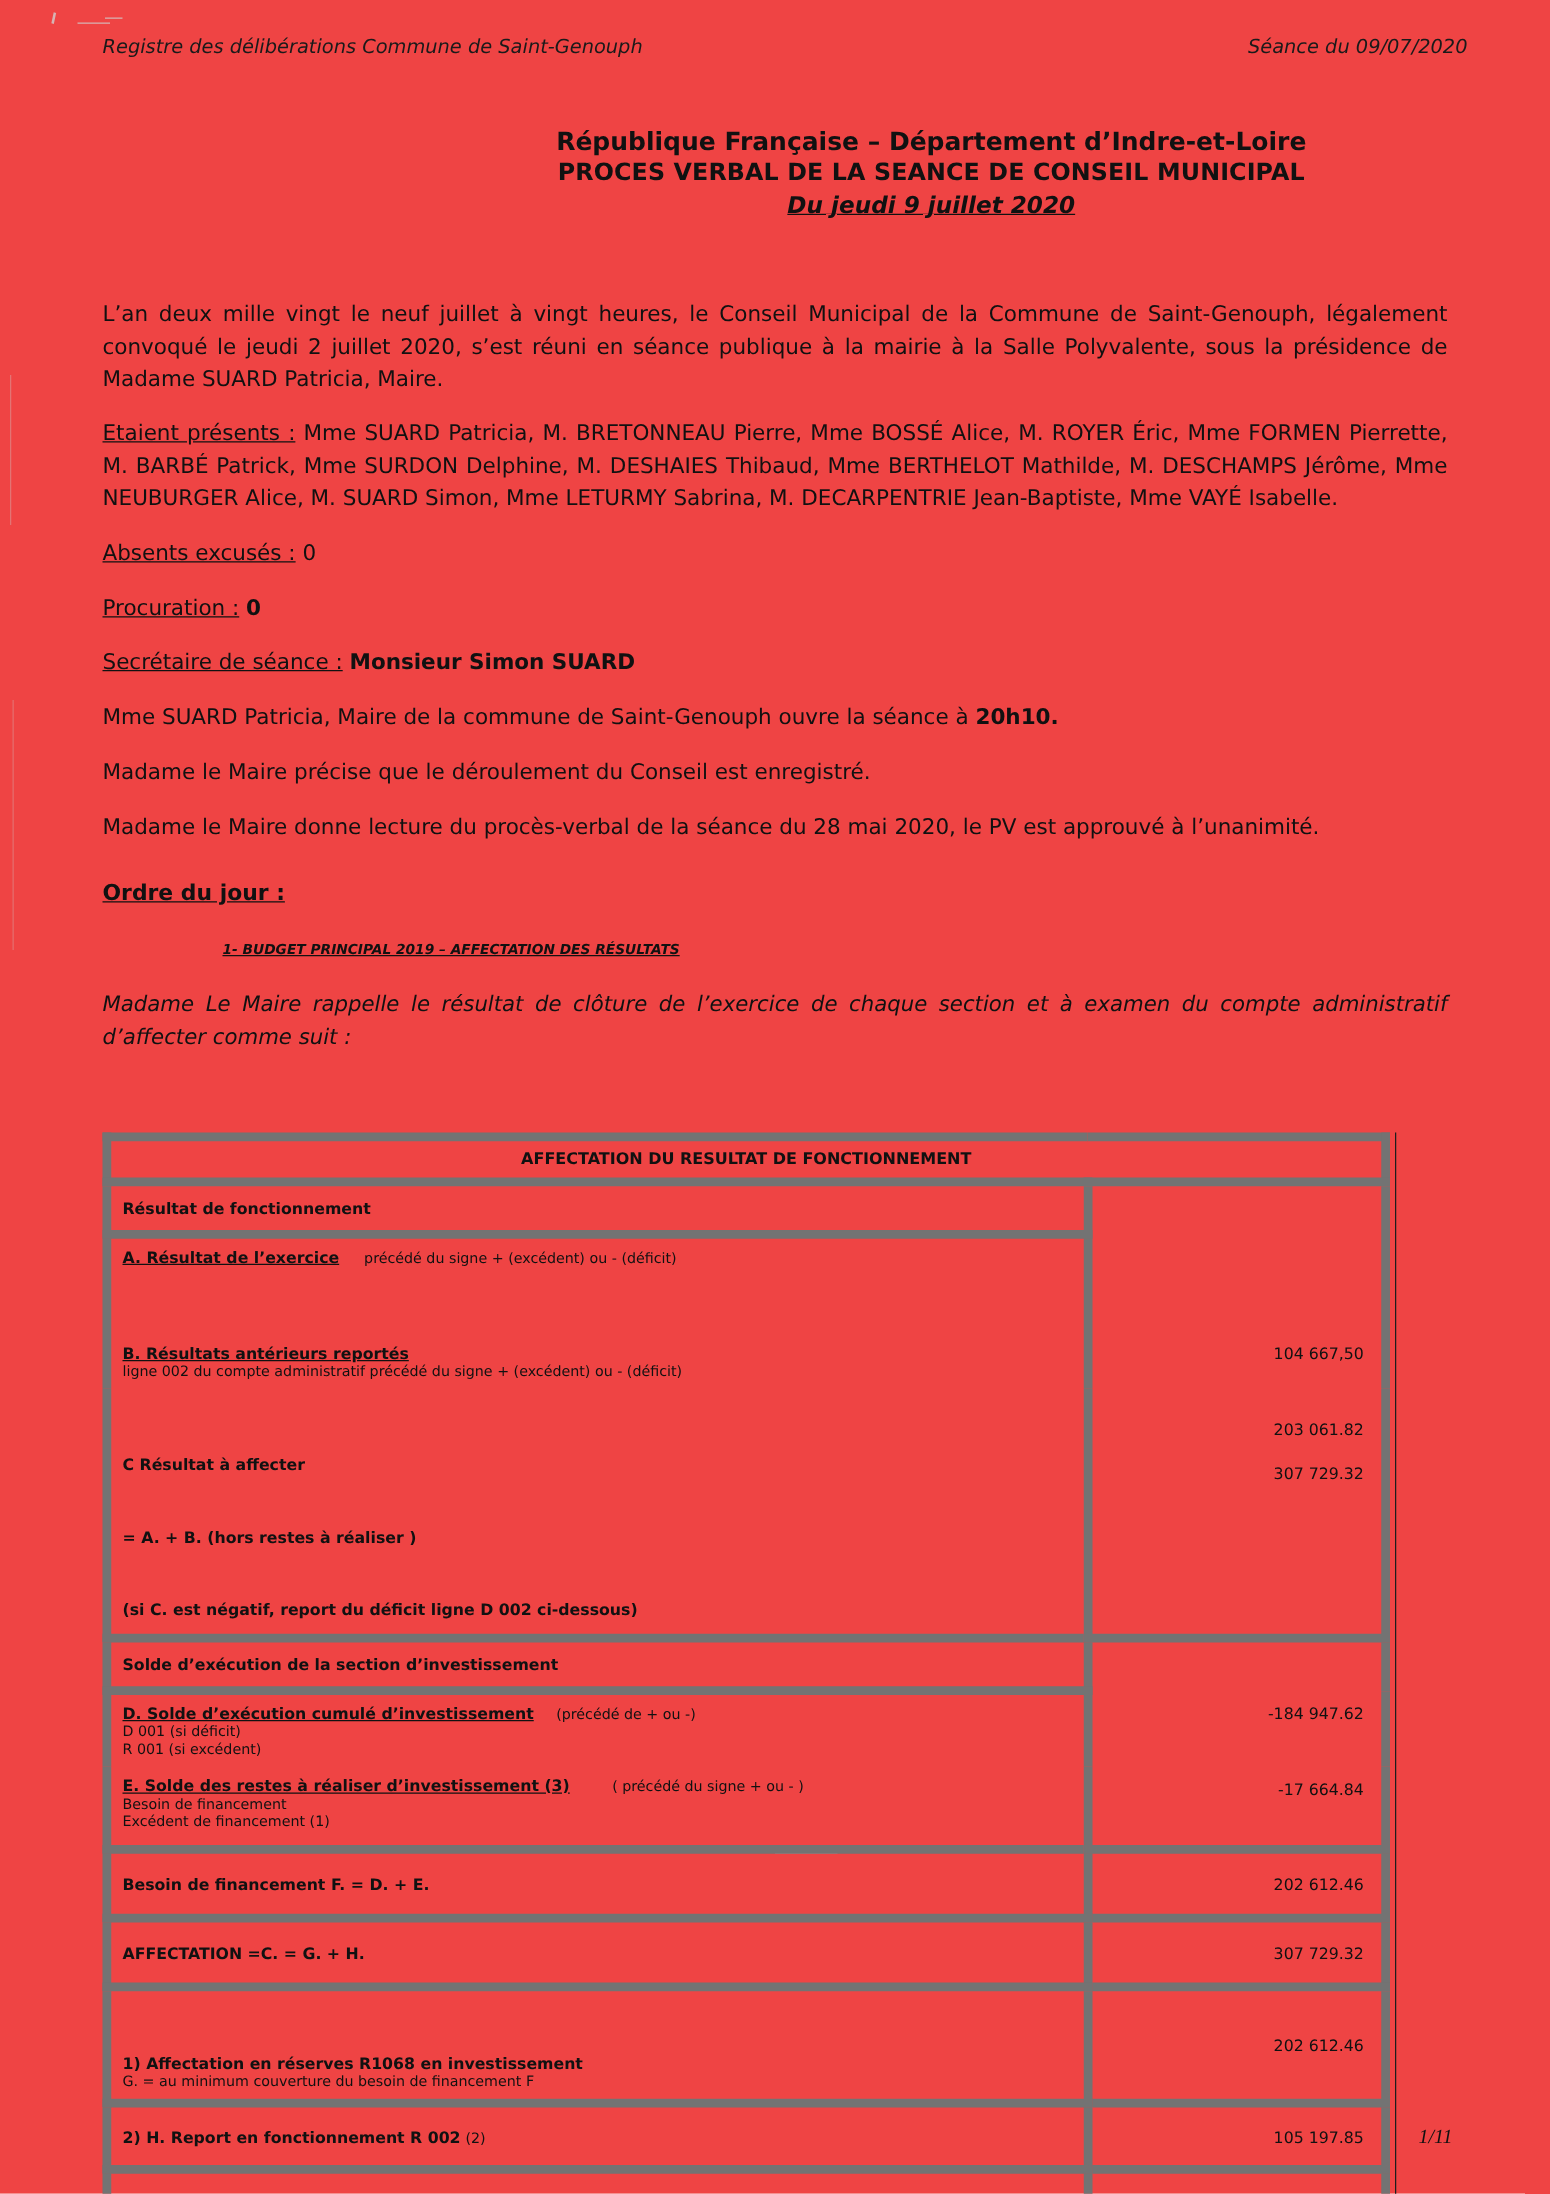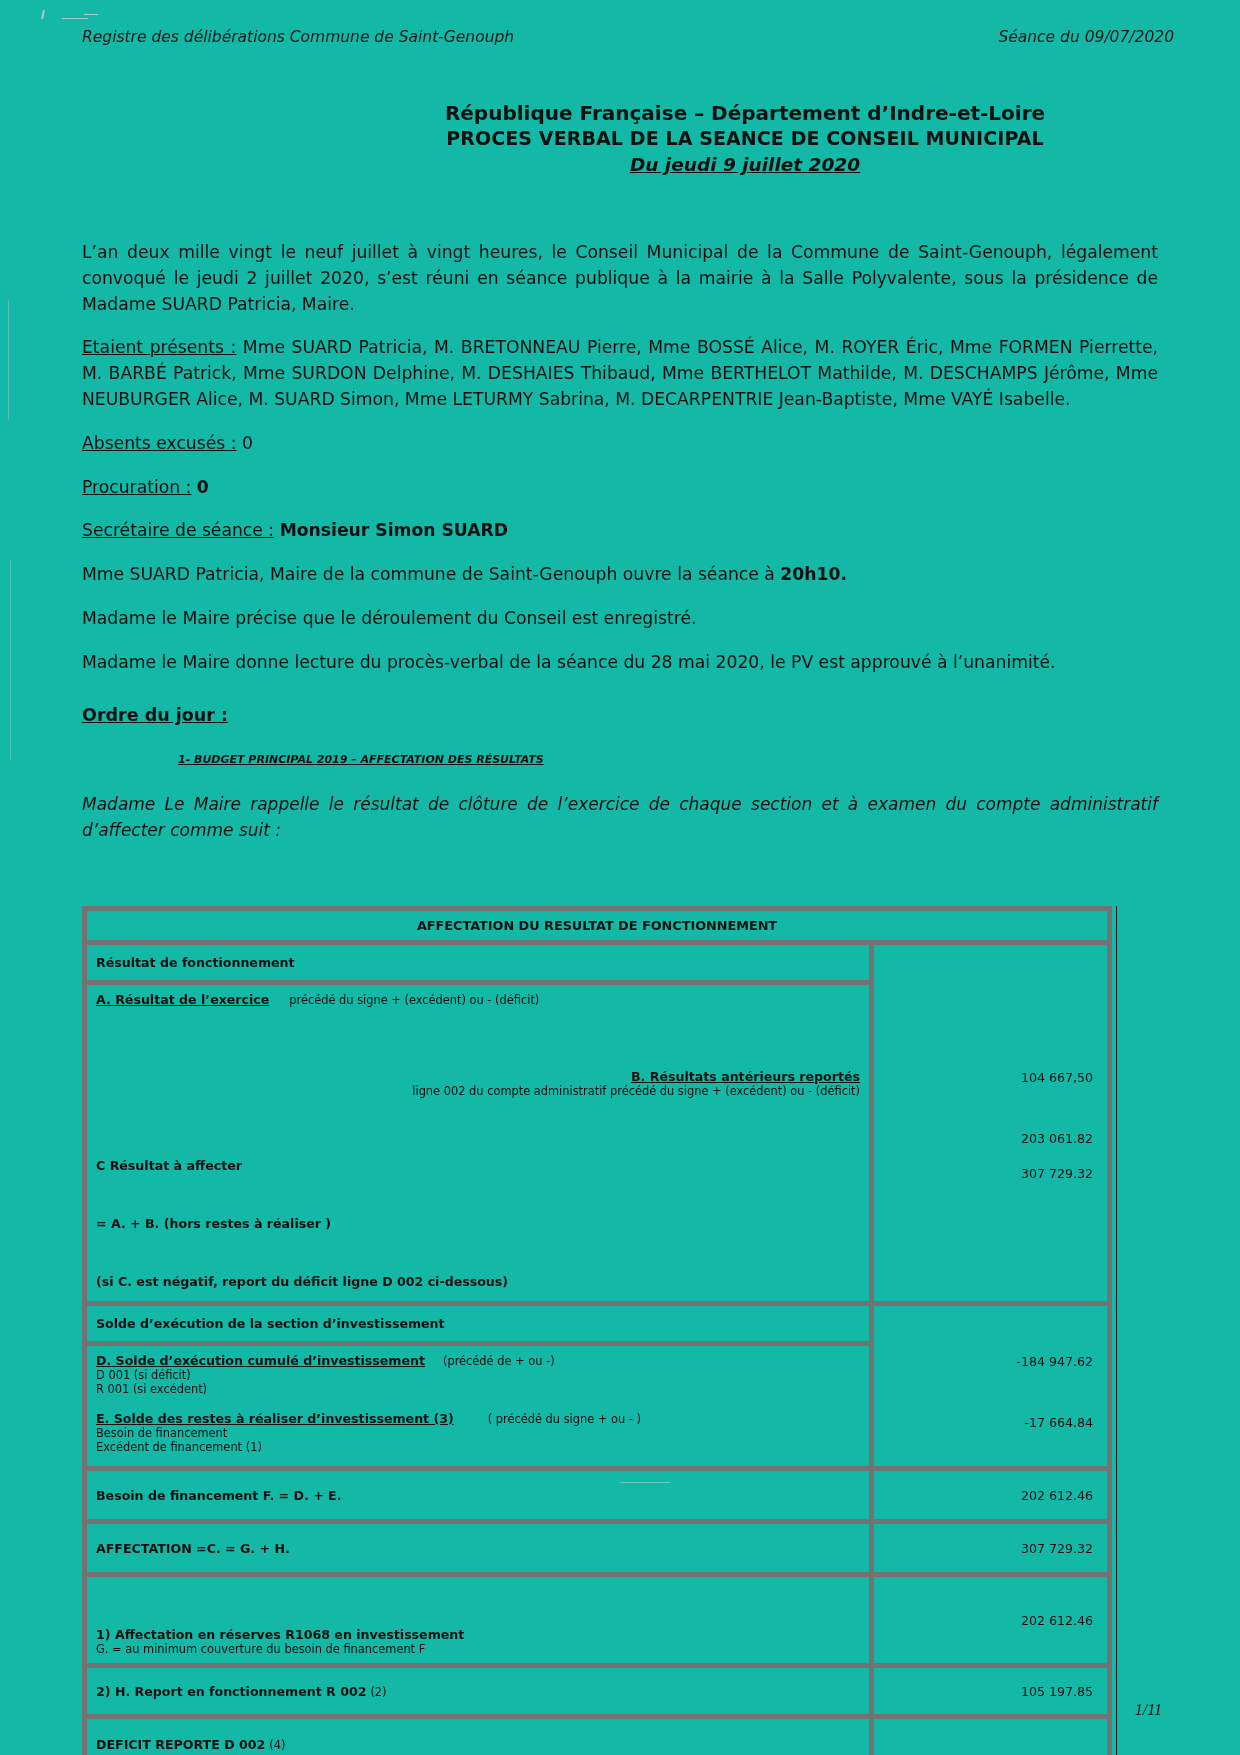--- a/index.html
+++ b/index.html
@@ -11,21 +11,21 @@
     width: 1240px;
     height: 1755px;
     font-family: "DejaVu Sans", sans-serif;
     color: #111111;
     position: relative;
     overflow: hidden;
   }
   .page {
     position: absolute;
     inset: 0;
-    background: #14b8a6;
+    background: #ef4444;
   }
   
   .speck {
     position: absolute;
     background: #cfcfcf;
     opacity: .8;
   }
 
   
   .hdr {
@@ -121,21 +121,21 @@
     left: 82px;
     width: 1030px;
   }
   table.affect {
     border-collapse: collapse;
     width: 100%;
     table-layout: fixed;
     font-size: 12.4px;
   }
   table.affect td {
-    border: 5px solid #737373;
+    border: 7px solid #737373;
     padding: 7px 9px;
     vertical-align: middle;
   }
   .col-val { width: 238px; }
   .tbl-head td {
     text-align: center;
     font-weight: bold;
     font-size: 12.8px;
     padding: 7px 4px;
   }
@@ -257,21 +257,21 @@
         </tr>
 
         <tr>
           <td style="border-top:none;border-bottom:none;">
             <span class="ul lbl-strong">A. Résultat  de l’exercice</span>
             <span class="sm" style="margin-left:16px;">précédé du signe + (excédent) ou - (déficit)</span>
           </td>
         </tr>
 
         <tr>
-          <td style="border-top:none;border-bottom:none;padding-top:12px !important;text-align:right;">
+          <td style="border-top:none;border-bottom:none;padding-top:12px !important;">
             <div class="ul lbl-strong">B. Résultats antérieurs reportés</div>
             <div class="sm">ligne 002 du compte administratif précédé du signe + (excédent) ou - (déficit)</div>
           </td>
         </tr>
 
         <tr>
           <td style="border-top:none;padding-top:10px !important;padding-bottom:12px !important;">
             <div class="lbl-strong">C Résultat à affecter</div>
             <div class="lbl-strong">= A. + B. (hors restes à réaliser )</div>
             <div class="lbl-strong">(si C. est négatif, report du déficit ligne D 002 ci-dessous)</div>

